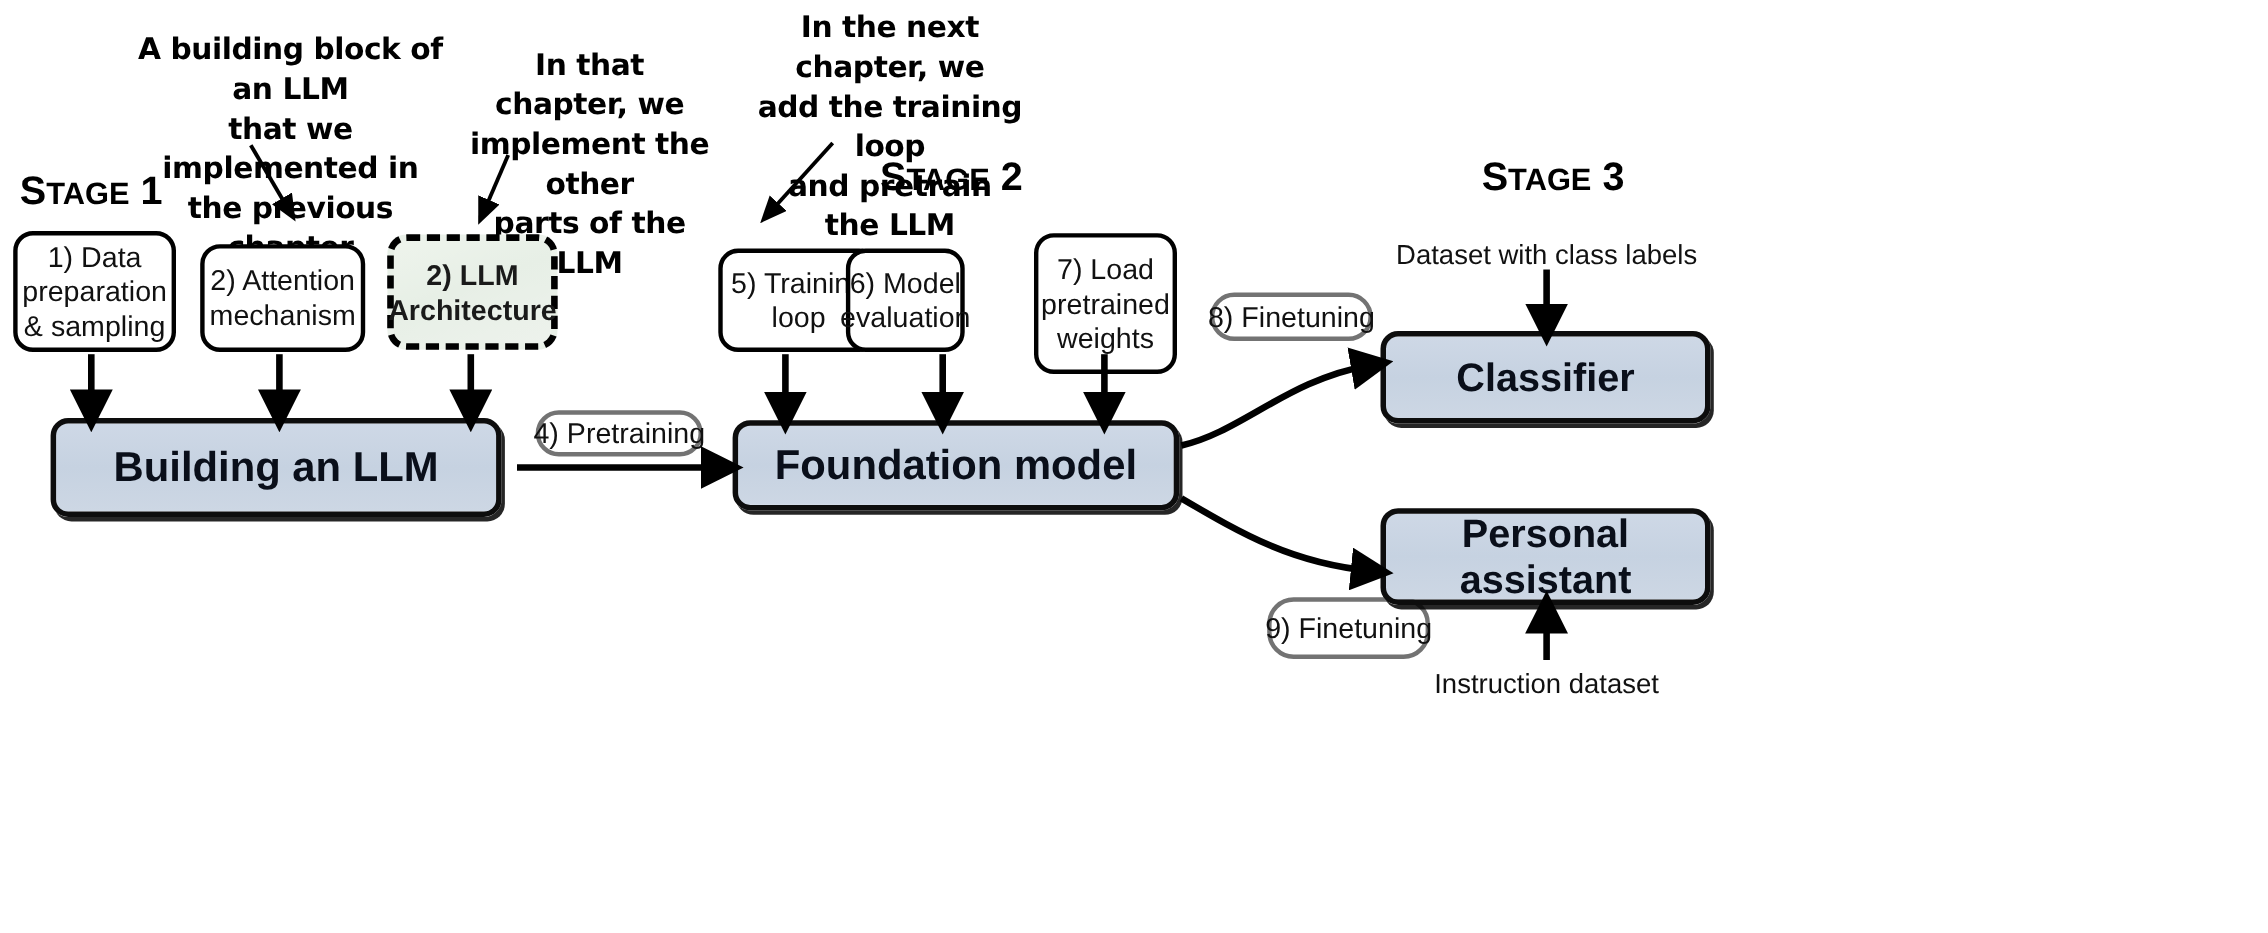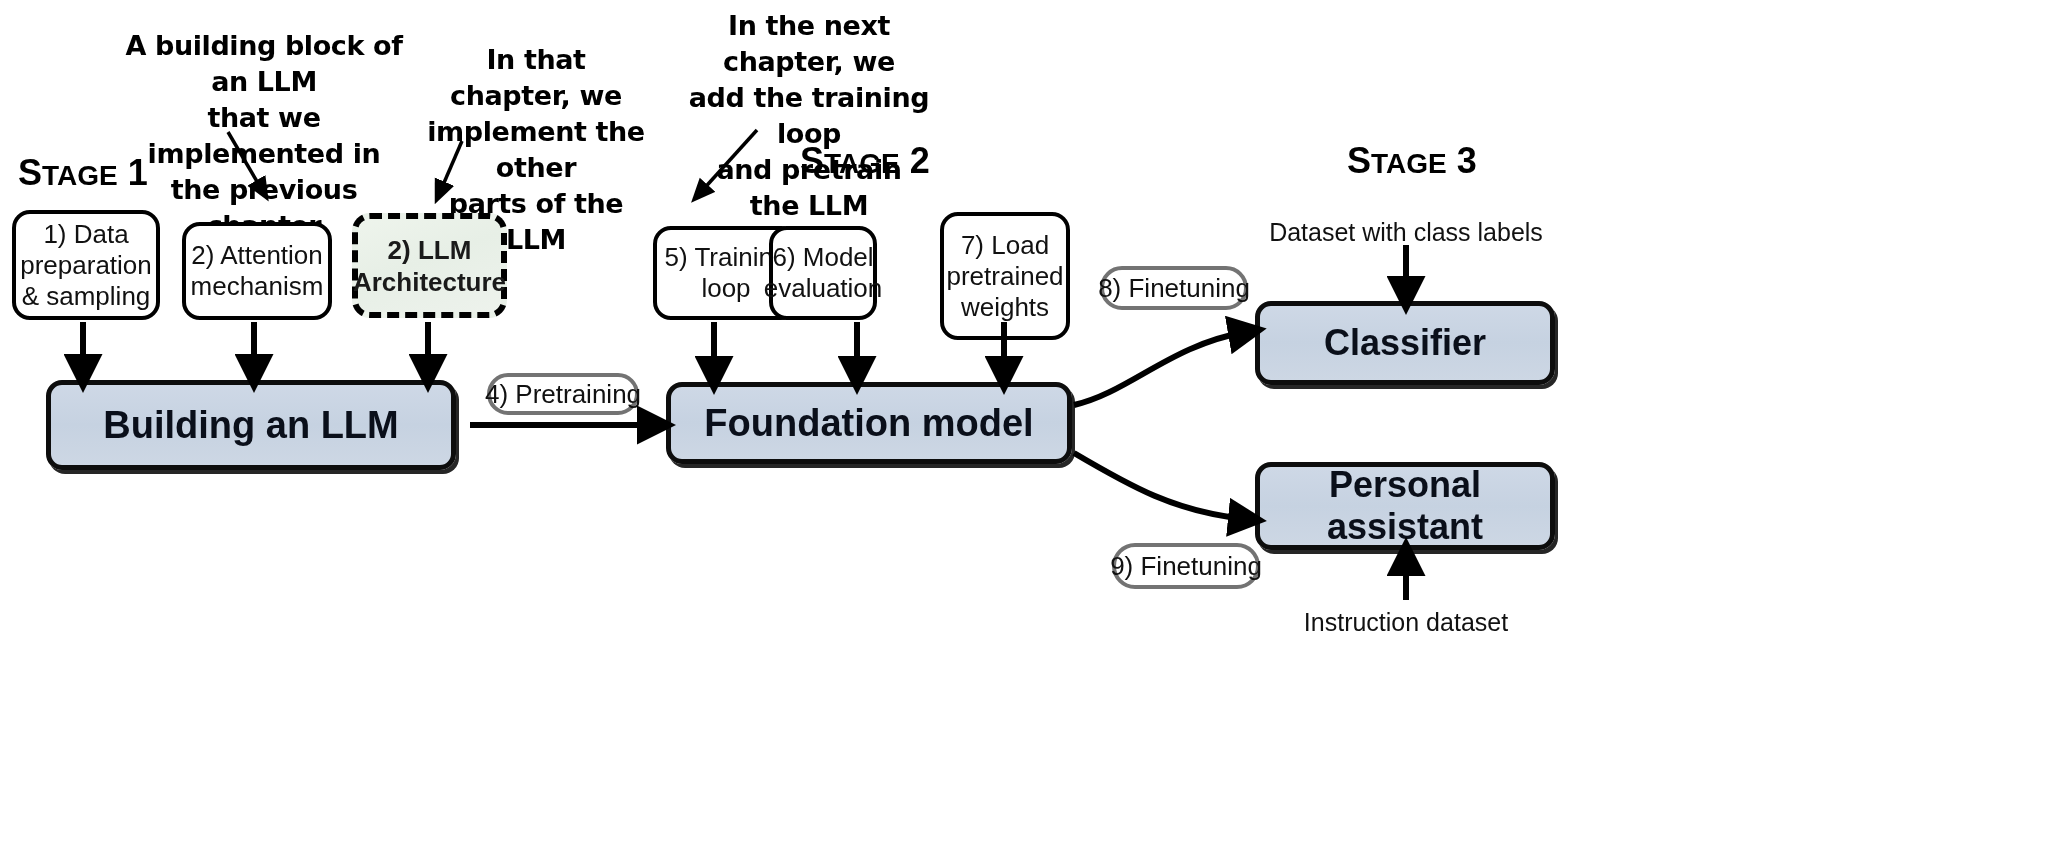--- a/index.html
+++ b/index.html
@@ -210,21 +210,21 @@
   </div>
 
   <div class="abs bigbox t1" style="left:666px; top:382px; width:406px; height:82px;">
     <span>Foundation model</span>
   </div>
 
   <div class="abs pillbox" style="left:1100px; top:266px; width:148px; height:44px;">
     <span>8) Finetuning</span>
   </div>
 
-  <div class="abs pillbox" style="left:1112px; top:543px; width:148px; height:46px;">
+  <div class="abs pillbox" style="left:1152px; top:543px; width:148px; height:56px;">
     <span>9) Finetuning</span>
   </div>
 
   <div class="abs caption" style="left:1256px; top:218px; width:300px;">
     <span>Dataset with class labels</span>
   </div>
 
   <div class="abs caption" style="left:1256px; top:608px; width:300px;">
     <span>Instruction dataset</span>
   </div>

